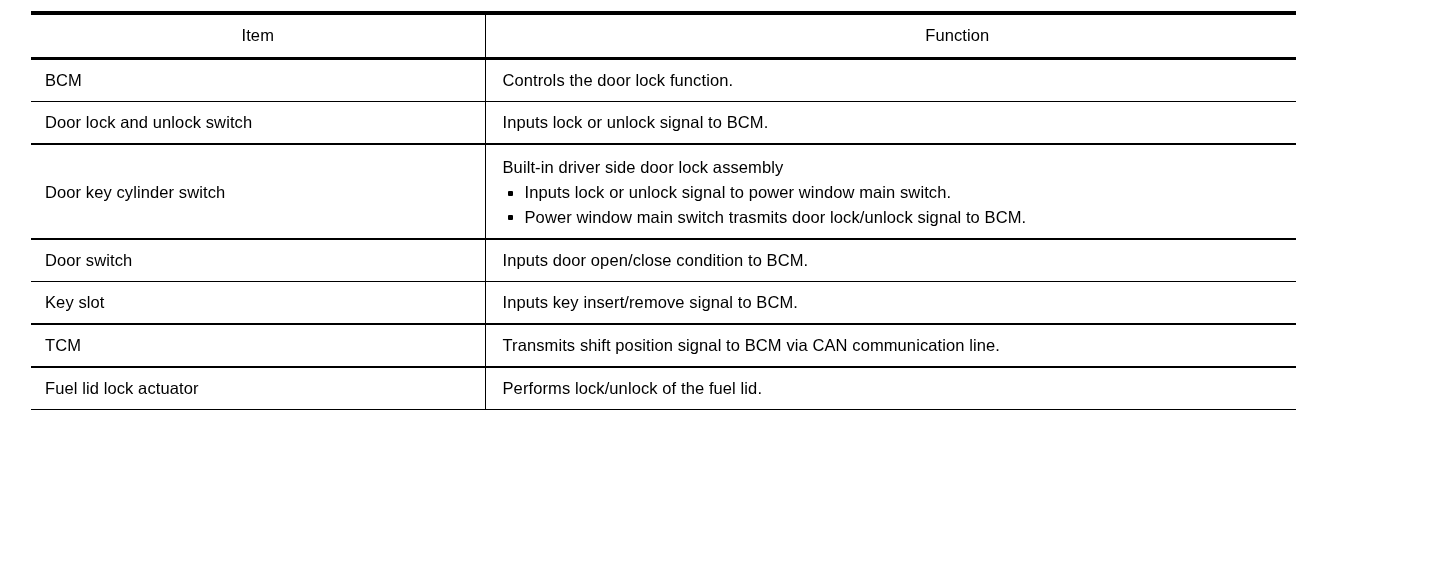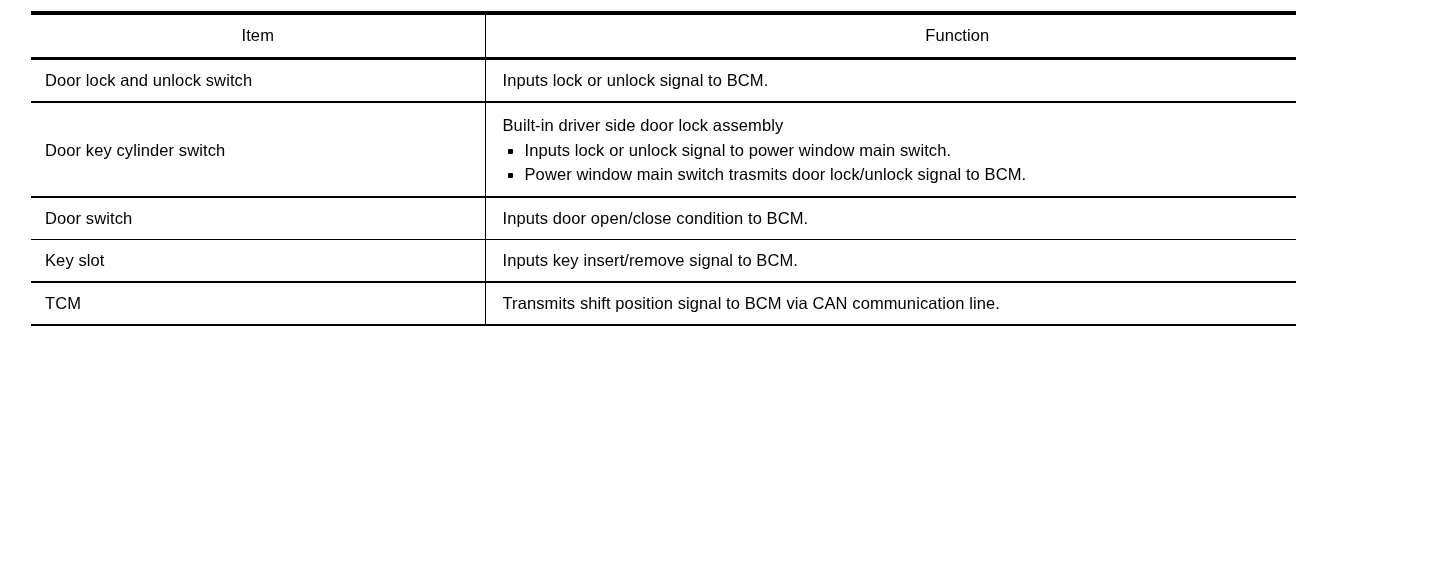--- a/index.html
+++ b/index.html
@@ -126,20 +126,24 @@
 
       <thead>
         <tr>
           <th class="item-head">Item</th>
           <th class="fn-head">Function</th>
         </tr>
       </thead>
 
       <tbody>
 
+        <tr class="sep-light">
+          <td class="item-cell">BCM</td>
+          <td class="fn-cell">Controls the door lock function.</td>
+        </tr>
 
         <tr class="sep-heavy">
           <td class="item-cell">Door lock and unlock switch</td>
           <td class="fn-cell">Inputs lock or unlock signal to BCM.</td>
         </tr>
 
 
         <tr class="sep-heavy">
           <td class="item-cell tall-cell">Door key cylinder switch</td>
           <td class="fn-cell tall-cell">
@@ -166,19 +170,23 @@
           <td class="item-cell">Key slot</td>
           <td class="fn-cell">Inputs key insert/remove signal to BCM.</td>
         </tr>
 
 
         <tr class="sep-heavy">
           <td class="item-cell">TCM</td>
           <td class="fn-cell">Transmits shift position signal to BCM via CAN communication line.</td>
         </tr>
 
+        <tr class="sep-light">
+          <td class="item-cell">Fuel lid lock actuator</td>
+          <td class="fn-cell">Performs lock/unlock of the fuel lid.</td>
+        </tr>
 
 
       </tbody>
     </table>
 
   </div>
 </div>
 
 </body></html>

